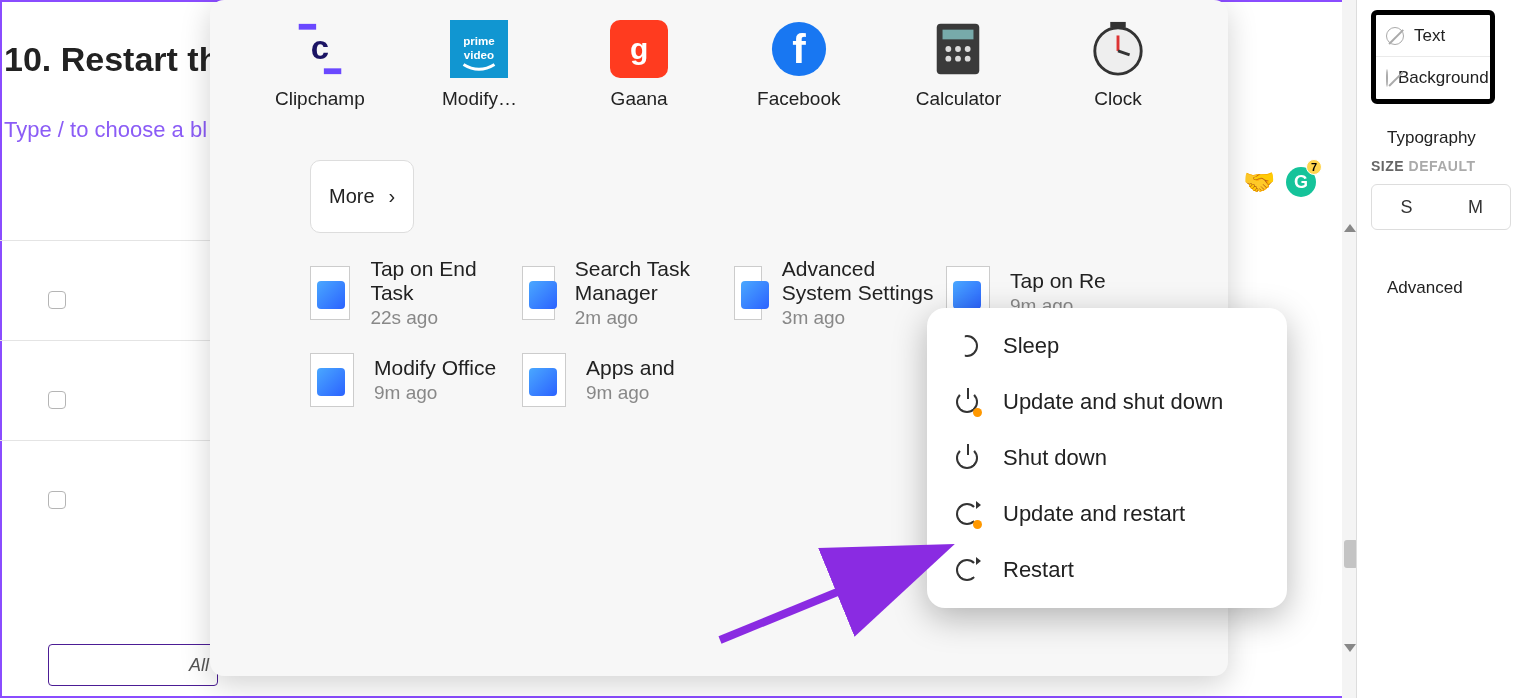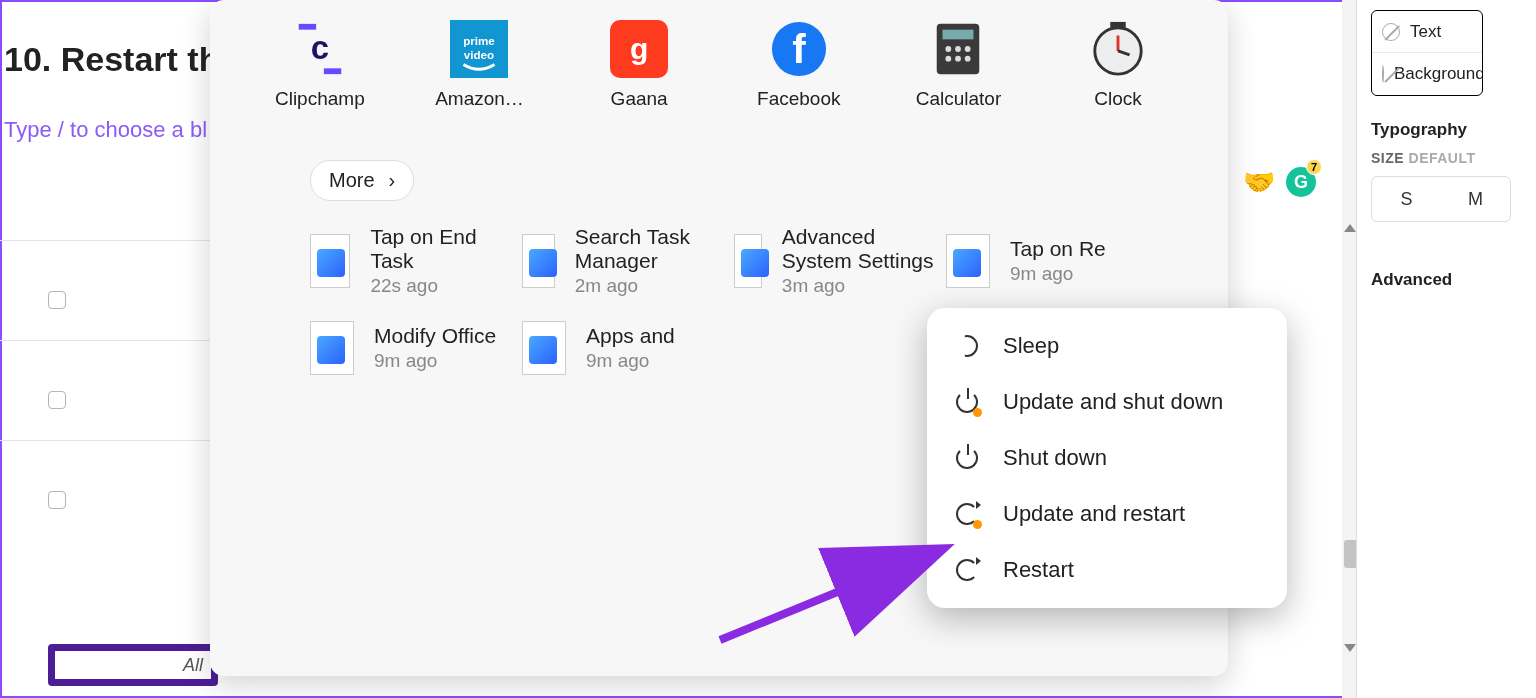--- a/index.html
+++ b/index.html
@@ -39,52 +39,52 @@
     height: 100px;
     border-top: 1px solid #e4e4e4;
     position: relative;
   }
   .editor-row .check {
     position: absolute; left: 48px; top: 50px;
     width: 18px; height: 18px; border: 1.5px solid #b5b5b5; border-radius: 4px;
   }
   .editor-bottom {
     position: absolute; left: 48px; bottom: 12px;
-    width: 170px; height: 42px; border: 7px solid #4c1d95; border-radius: 4px;
+    width: 170px; height: 42px; border: 1px solid #4c1d95; border-radius: 4px;
     display: flex; align-items: center; justify-content: flex-end;
     padding-right: 8px; font-size: 18px; color: #555; font-style: italic;
   }
 
   
   .right-panel {
     position: absolute; right: 0; top: 0; width: 180px; height: 698px;
     border-left: 1px solid #ddd;
     background: #fff;
     padding: 10px 0 0 14px;
     font-size: 17px;
   }
   .grp-box {
-    border: 1px solid #000000; border-radius: 6px;
-    margin: 0 0 24px 0; width: 112px;
+    border: 5px solid #000000; border-radius: 6px;
+    margin: 0 0 24px 0; width: 124px;
     overflow: hidden;
   }
   .grp-opt {
     display: flex; align-items: center; gap: 10px;
     height: 42px; padding: 0 10px; border-bottom: 1px solid #eaeaea;
   }
   .grp-opt:last-child { border-bottom: none; }
   .nocircle {
     width: 18px; height: 18px; border: 1.5px solid #aaa; border-radius: 50%;
     position: relative;
   }
   .nocircle::after {
     content: ""; position: absolute; left: -1px; top: 8px;
     width: 20px; height: 1.5px; background: #aaa; transform: rotate(-45deg);
   }
-  .section-head { font-weight: 700; margin: 4px 0 10px 0; }
+  .section-head { font-weight: 400; margin: 4px 0 10px 16px; }
   .size-row { font-size: 14px; color: #666; font-weight: 600; letter-spacing: .5px; }
   .seg {
     margin-top: 10px;
     border: 1px solid #ddd; border-radius: 6px;
     display: flex; height: 46px; width: 140px;
   }
   .seg span { flex: 1; display: flex; align-items: center; justify-content: center; font-size: 18px; color: #333; }
 
   .badges {
     position: absolute; top: 162px; right: 220px; width: 100px; height: 40px;
@@ -135,22 +135,22 @@
   .app .tile svg { width:58px; height:58px; }
   .app .label { font-size: 19px; color:#222; text-align:center; white-space:nowrap; overflow:hidden; text-overflow:ellipsis; max-width:140px; }
 
   .rec-head {
     display:flex; align-items:center; justify-content:space-between;
     padding: 50px 96px 0 100px;
   }
   .rec-head h3 { font-size: 24px; font-weight: 700; color:#333; }
   .more-btn {
     display:flex; align-items:center; gap:14px;
-    border:1px solid #ddd; border-radius:20px;
-    padding: 8px 18px; background:#fff; font-size: 20px; cursor:pointer;
+    border:1px solid #ddd; border-radius:10px;
+    padding: 24px 18px; background:#fff; font-size: 20px; cursor:pointer;
   }
 
   .rec-grid {
     padding: 24px 80px 0 100px;
     display:grid; grid-template-columns: 1fr 1fr 1fr 1fr; column-gap: 10px; row-gap: 24px;
   }
   .rec-item {
     display:flex; align-items:center; gap:20px; cursor:pointer;
   }
   .doc-ic {
@@ -298,21 +298,21 @@
     </div>
     <div class="app">
       <div class="tile" style="background:#701a75;">
         <svg viewBox="0 0 60 60">
             <rect width="60" height="60" fill="#1196d1"></rect>
             <text x="30" y="26" text-anchor="middle" font-size="12" fill="#fff">prime</text>
             <text x="30" y="40" text-anchor="middle" font-size="12" fill="#fff">video</text>
             <path d="M14 46 q16 10 32 0" stroke="#fff" stroke-width="3" fill="none"></path>
           </svg>
       </div>
-      <div class="label">Amazon…</div>
+      <div class="label">Modify…</div>
     </div>
     <div class="app">
       <div class="tile" style="background:#ff3b1f;">g</div>
       <div class="label">Gaana</div>
     </div>
     <div class="app">
       <div class="tile">
         <svg viewBox="0 0 60 60">
             <circle cx="30" cy="30" r="28" fill="#1877f2"></circle>
             <text x="30" y="44" text-anchor="middle" font-size="42" font-weight="700" fill="#fff">f</text>

